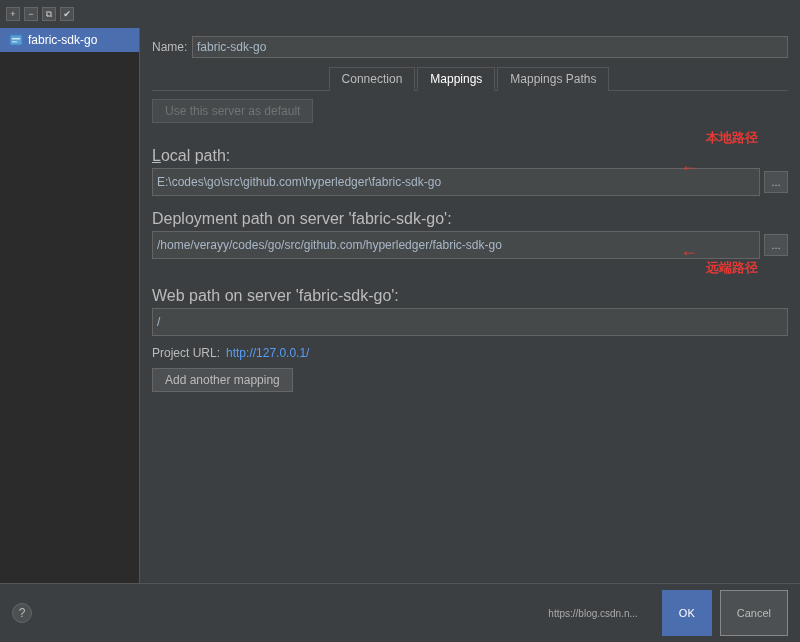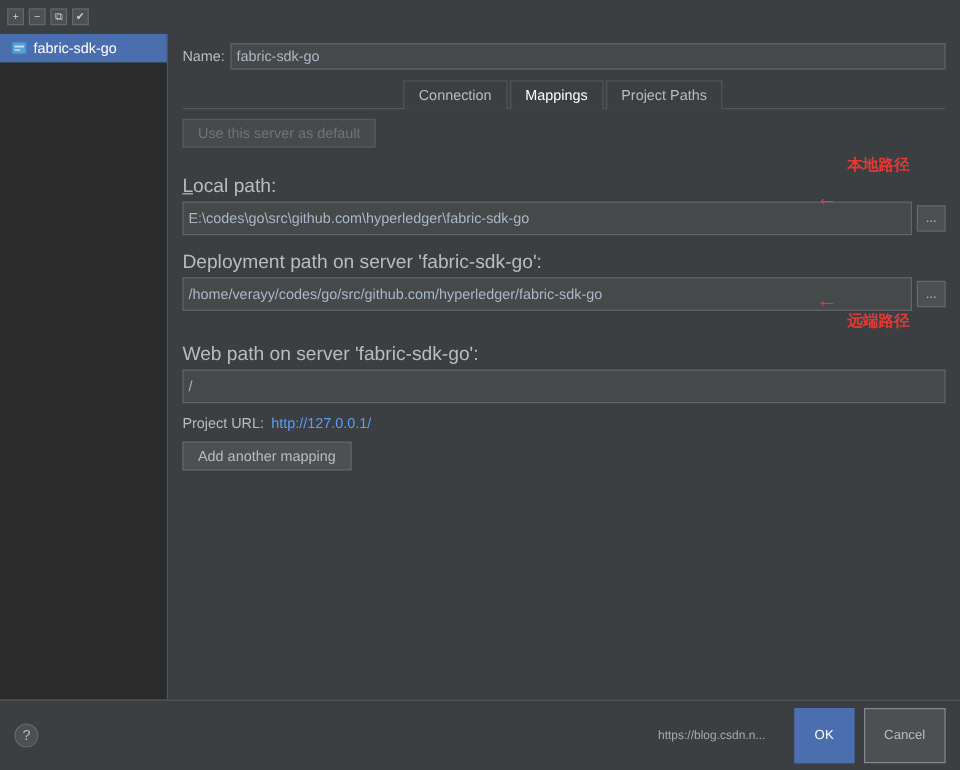--- a/index.html
+++ b/index.html
@@ -314,21 +314,21 @@
   <div class="content">
 
     <div class="name-row">
       <span class="name-label">Name:</span>
       <input class="name-input" type="text" value="fabric-sdk-go" style="">
     </div>
 
     <div class="tab-bar">
       <div class="tab">Connection</div>
       <div class="tab active">Mappings</div>
-      <div class="tab">Project Paths</div>
+      <div class="tab">Mappings Paths</div>
     </div>
 
     <div class="tab-content">
 
       <div style="margin-bottom:12px;">
         <button class="use-server-btn">Use this server as default</button>
       </div>
 
       <div class="form-section annotation-container" style="margin-bottom:14px;">
         <div class="section-label">

